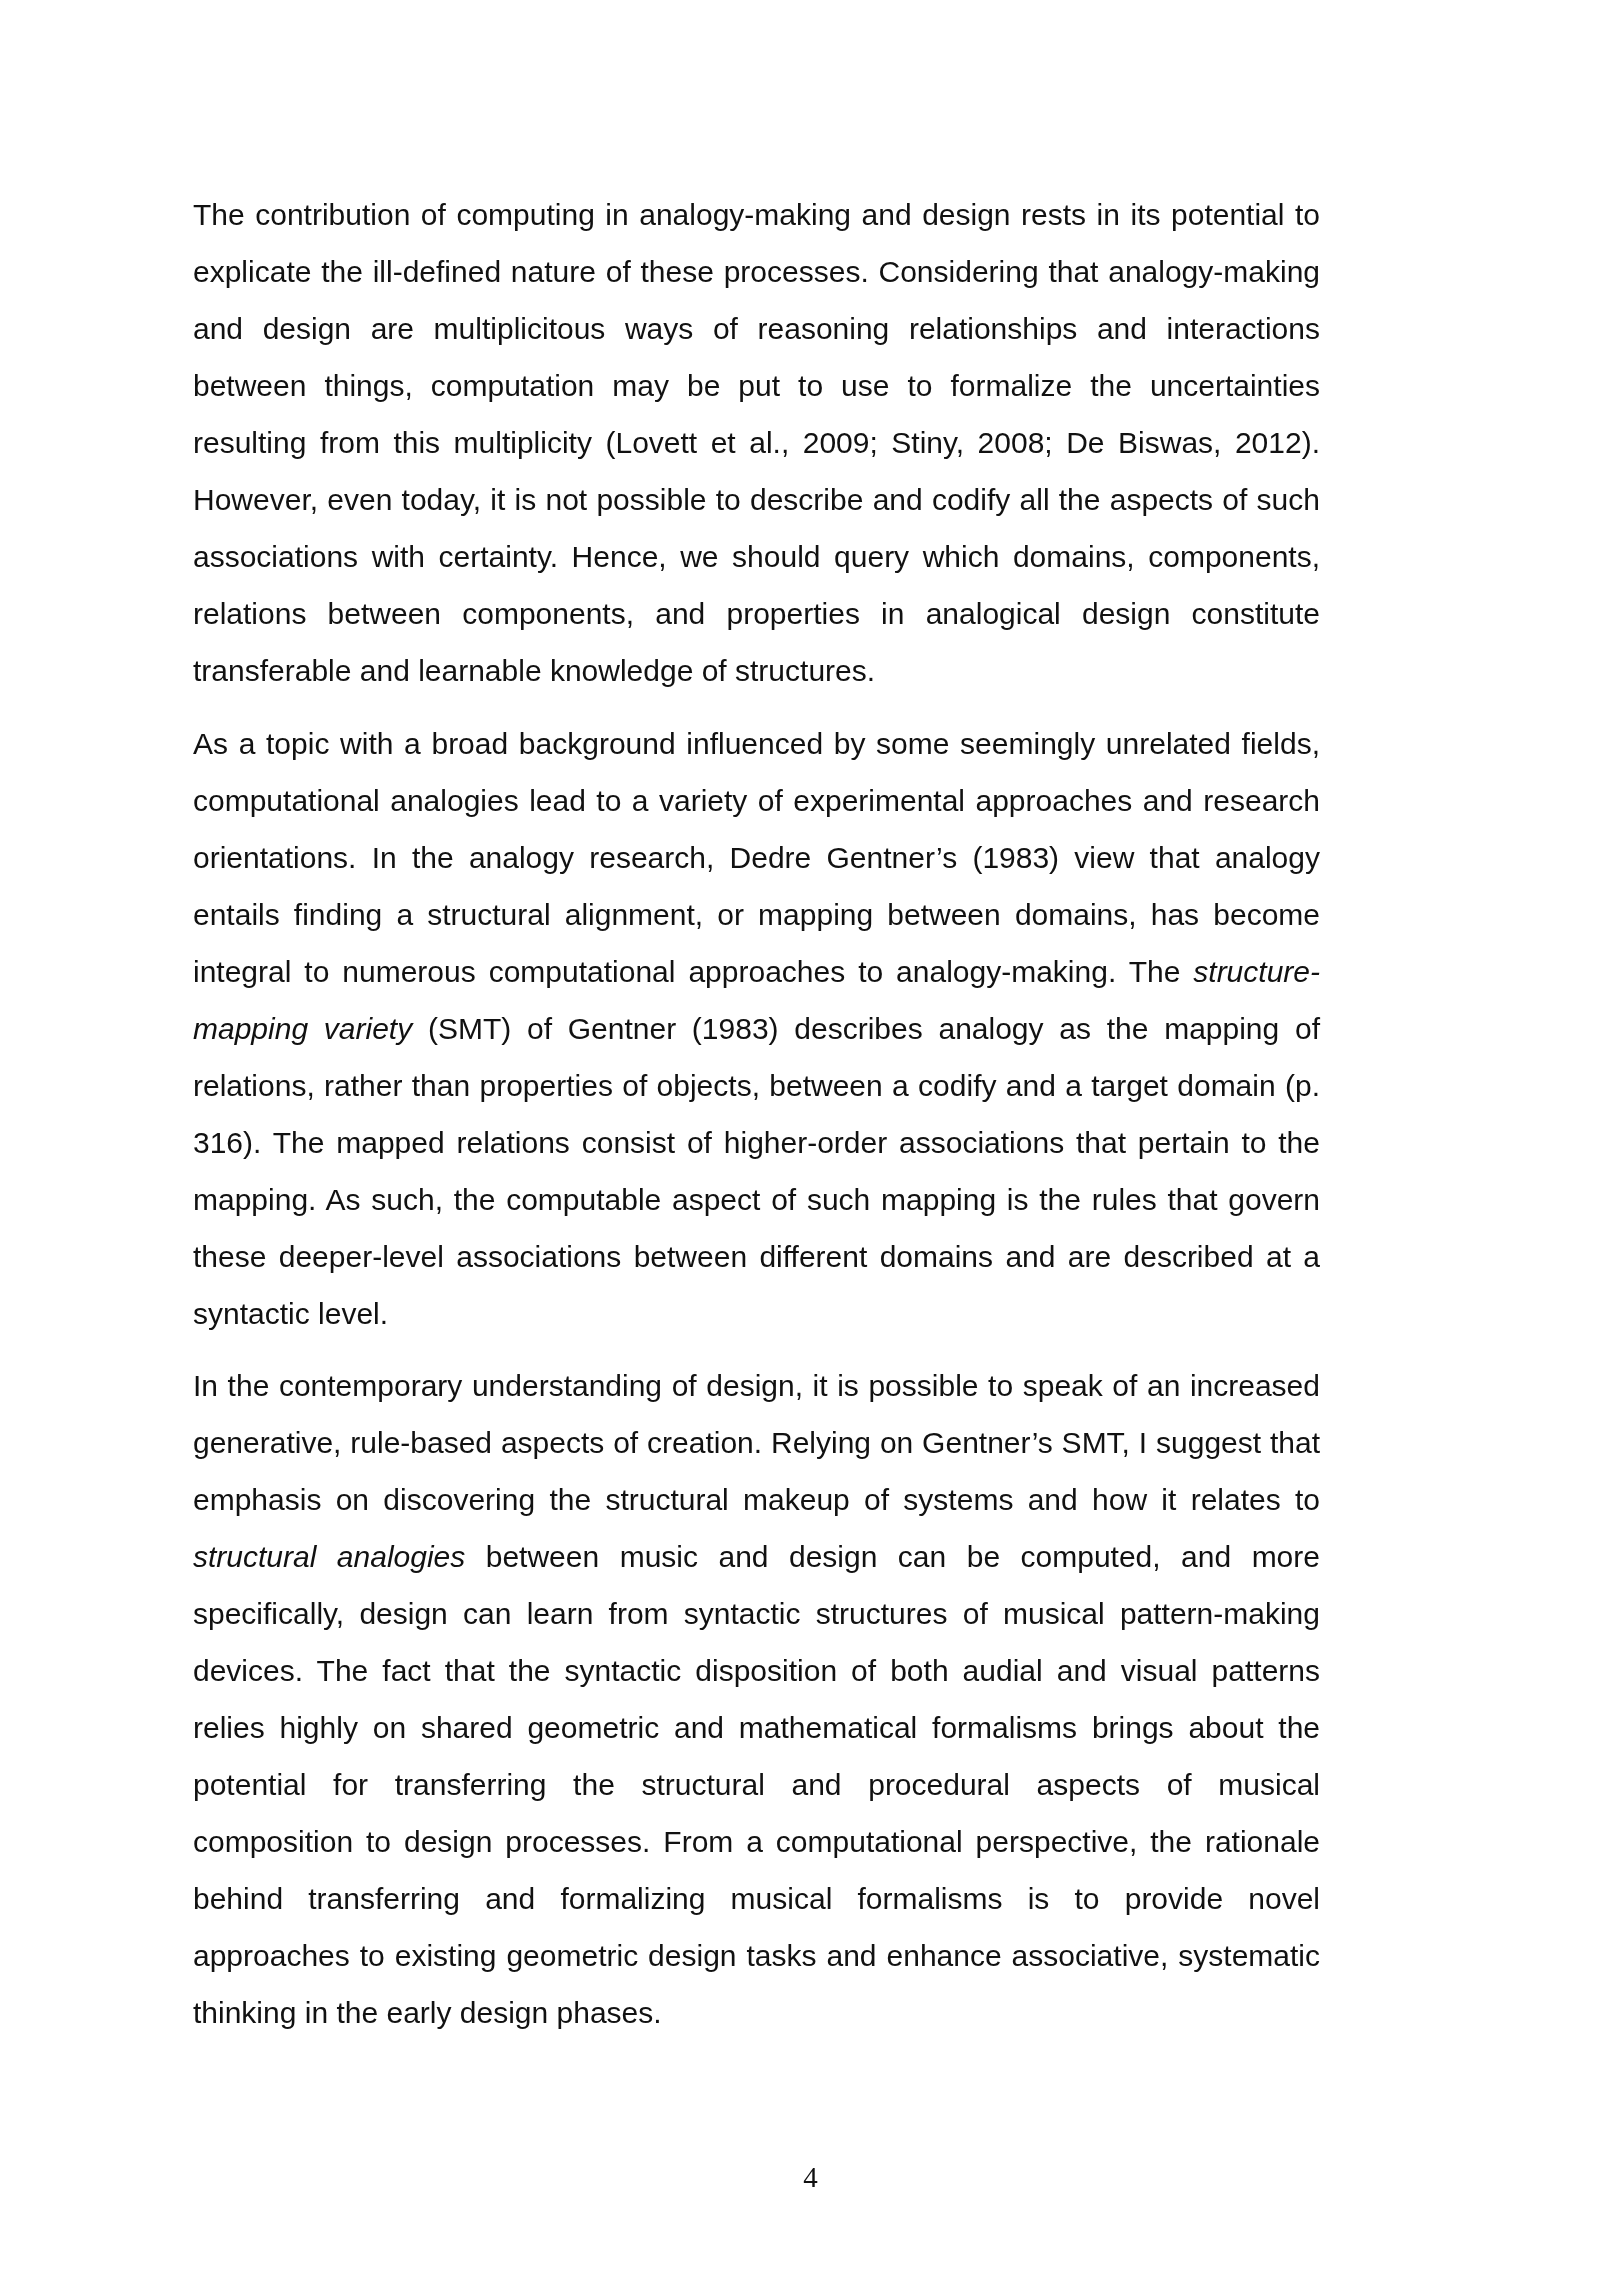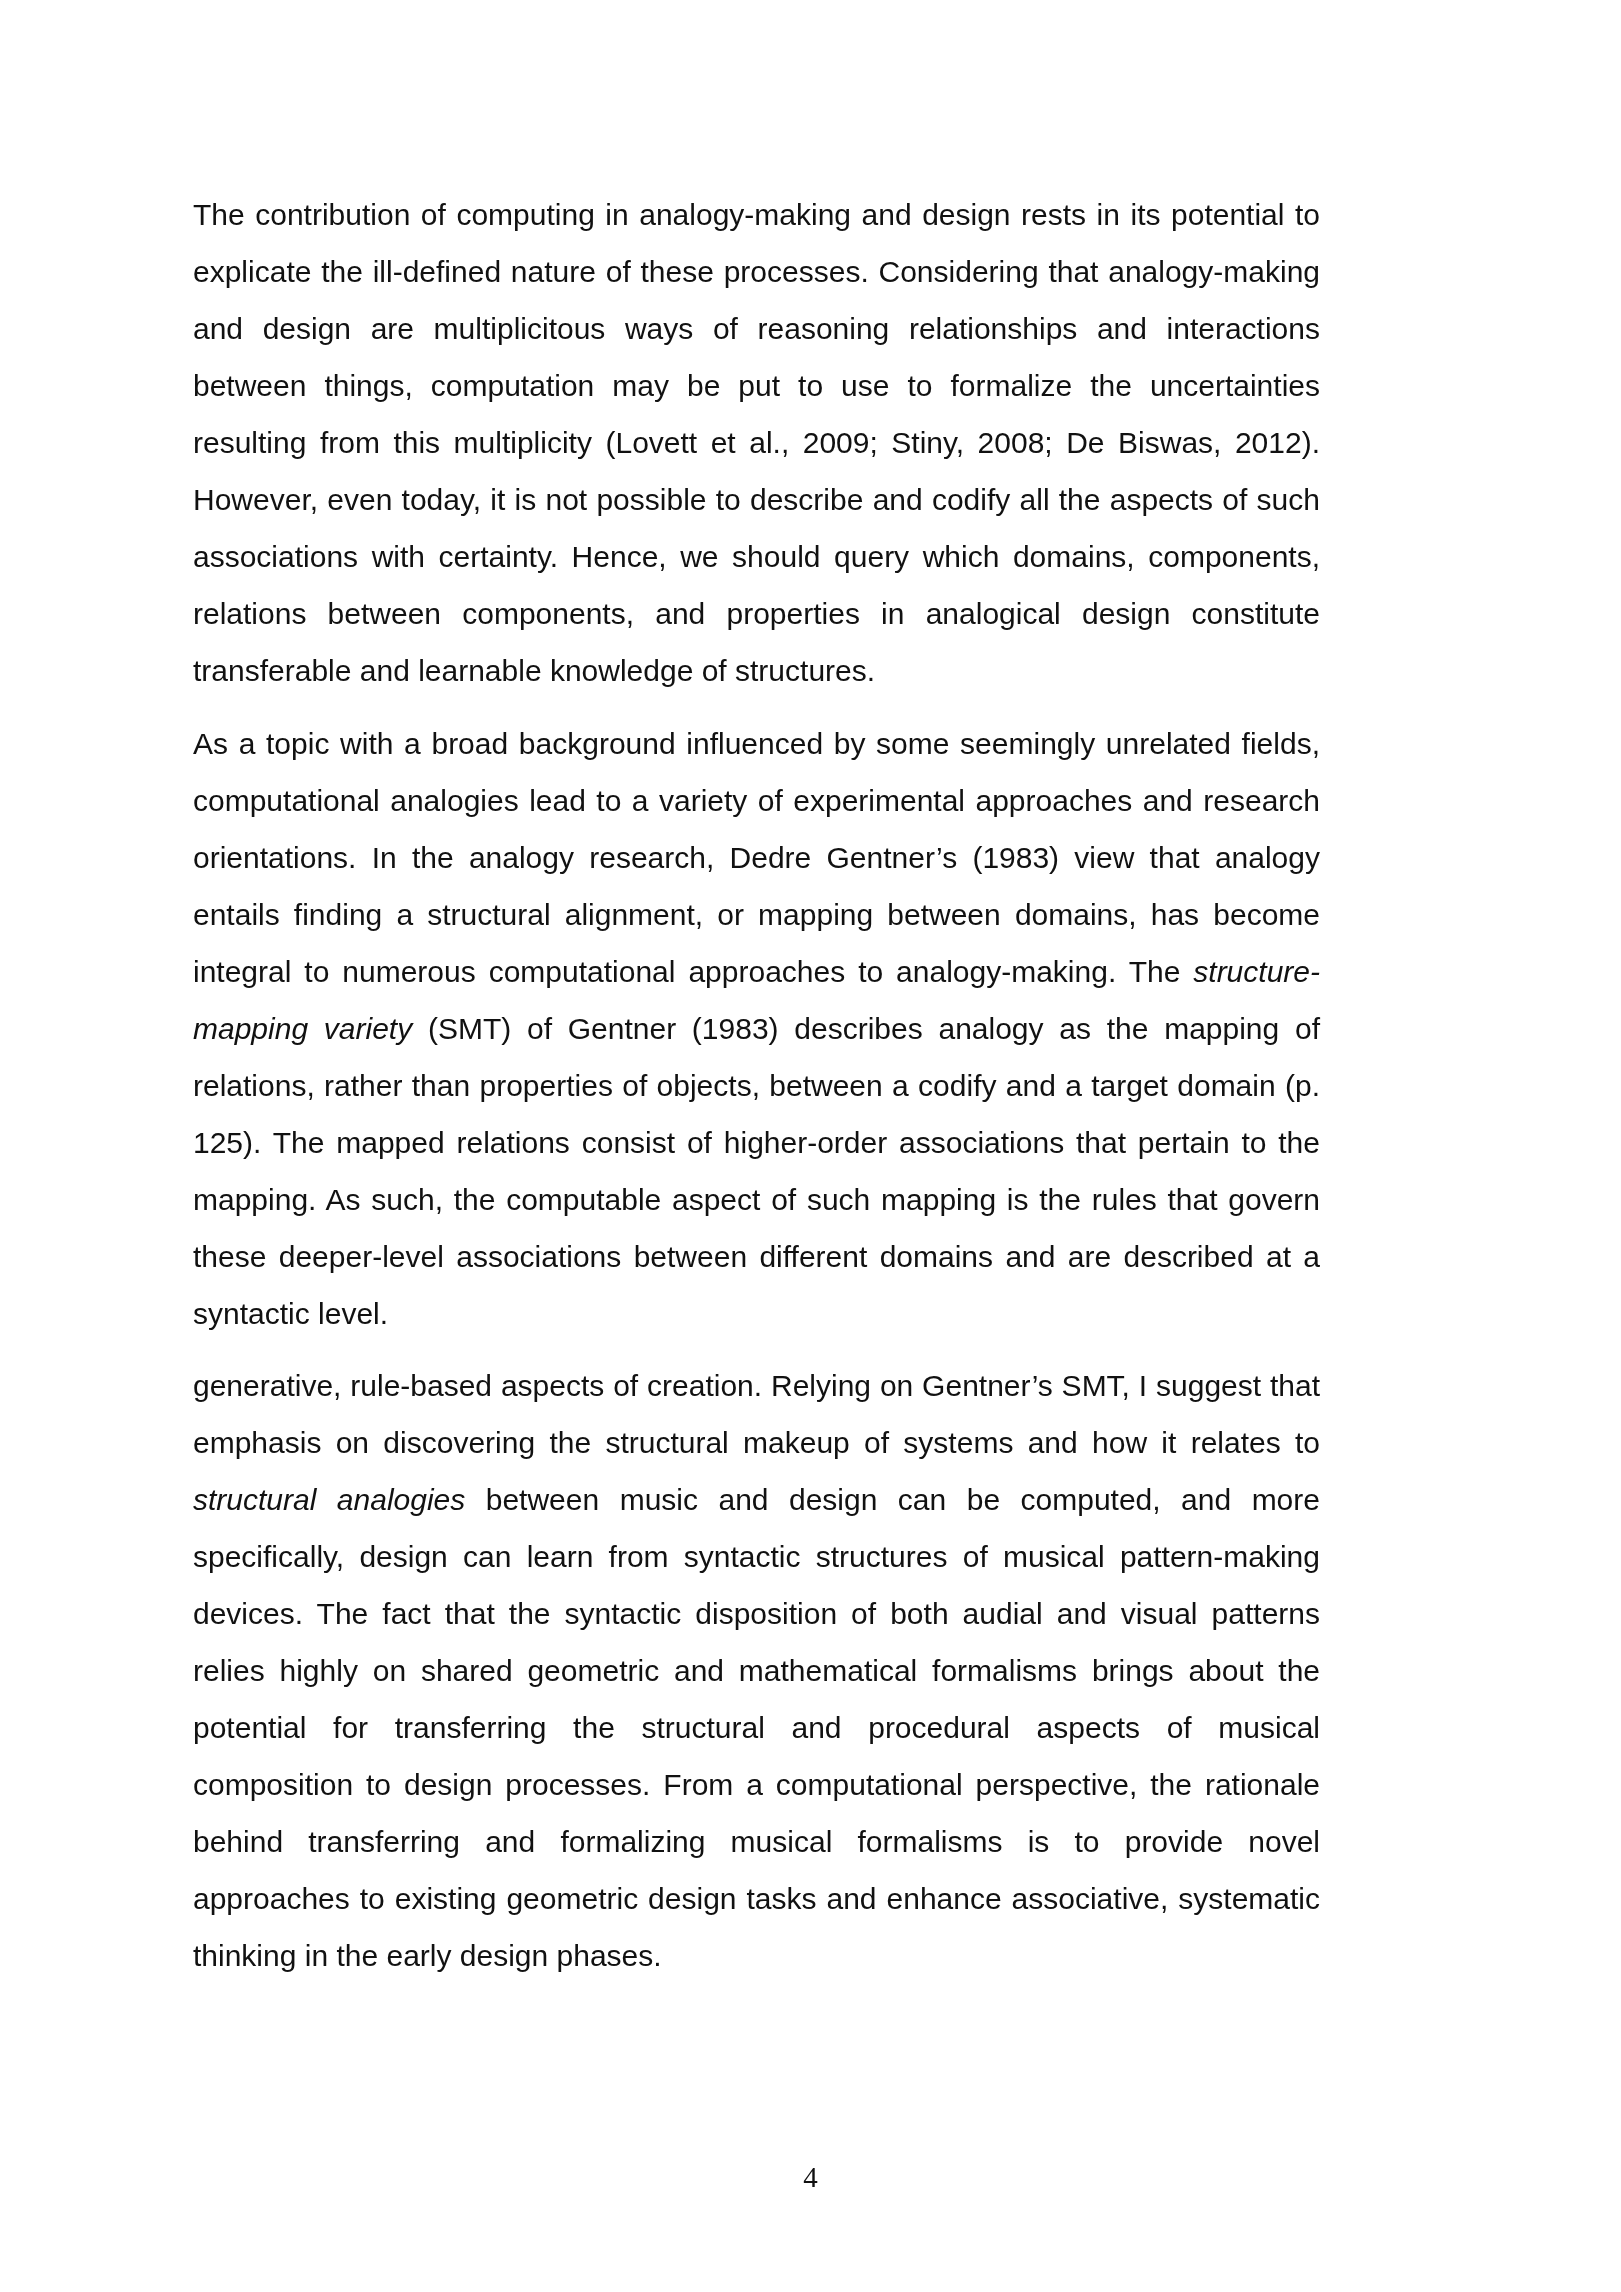--- a/index.html
+++ b/index.html
@@ -44,27 +44,28 @@
   </div>
 
   <div class="para">
     <div class="line">As a topic with a broad background influenced by some seemingly unrelated fields,</div>
     <div class="line">computational analogies lead to a variety of experimental approaches and research</div>
     <div class="line">orientations. In the analogy research, Dedre Gentner’s (1983) view that analogy</div>
     <div class="line">entails finding a structural alignment, or mapping between domains, has become</div>
     <div class="line"><span>integral to numerous computational approaches to analogy-making. The </span><i>structure-</i></div>
     <div class="line"><i>mapping variety</i><span> (SMT) of Gentner (1983) describes analogy as the mapping of</span></div>
     <div class="line">relations, rather than properties of objects, between a codify and a target domain (p.</div>
-    <div class="line">125). The mapped relations consist of higher-order associations that pertain to the</div>
+    <div class="line">316). The mapped relations consist of higher-order associations that pertain to the</div>
     <div class="line">mapping. As such, the computable aspect of such mapping is the rules that govern</div>
     <div class="line">these deeper-level associations between different domains and are described at a</div>
     <div class="line last">syntactic level.</div>
   </div>
 
   <div class="para">
+    <div class="line">In the contemporary understanding of design, it is possible to speak of an increased</div>
     <div class="line">generative, rule-based aspects of creation. Relying on Gentner’s SMT, I suggest that</div>
     <div class="line">emphasis on discovering the structural makeup of systems and how it relates to</div>
     <div class="line"><i>structural analogies</i><span> between music and design can be computed, and more</span></div>
     <div class="line">specifically, design can learn from syntactic structures of musical pattern-making</div>
     <div class="line">devices. The fact that the syntactic disposition of both audial and visual patterns</div>
     <div class="line">relies highly on shared geometric and mathematical formalisms brings about the</div>
     <div class="line">potential for transferring the structural and procedural aspects of musical</div>
     <div class="line">composition to design processes. From a computational perspective, the rationale</div>
     <div class="line">behind transferring and formalizing musical formalisms is to provide novel</div>
     <div class="line">approaches to existing geometric design tasks and enhance associative, systematic</div>

